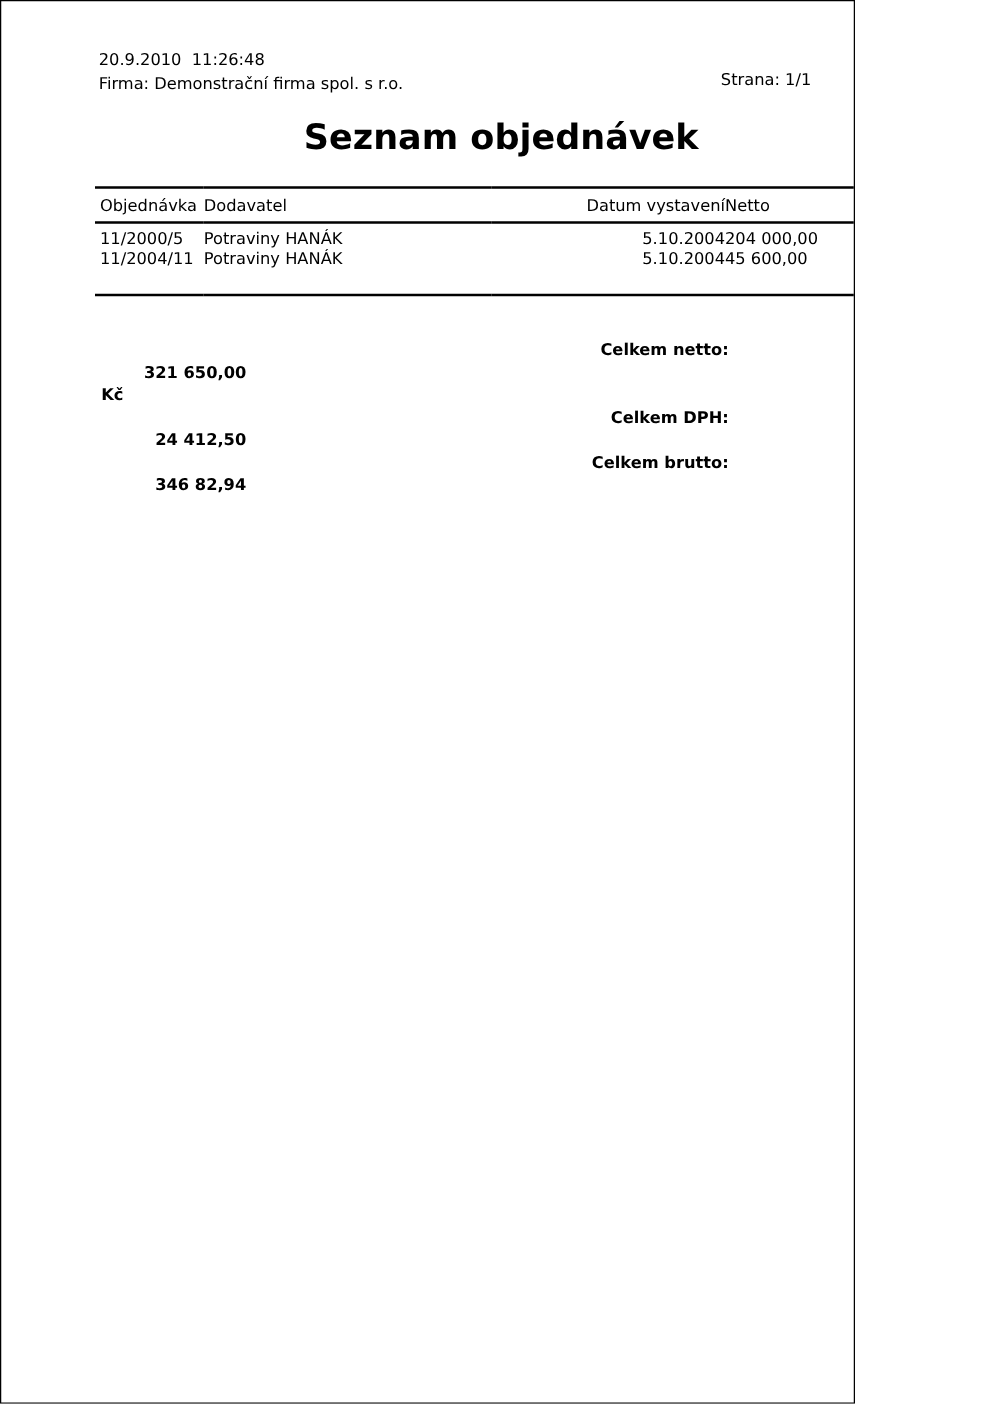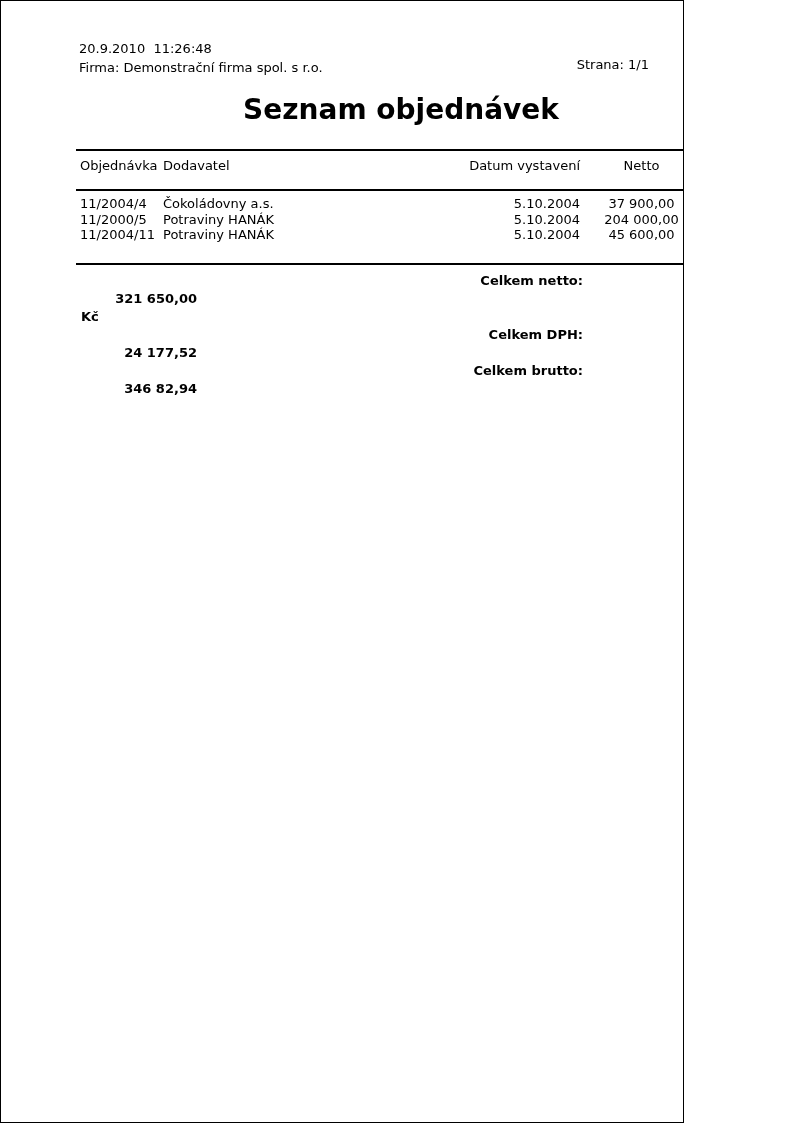--- a/index.html
+++ b/index.html
@@ -64,36 +64,36 @@
   .orders-table col.c-order    { width: 87px;  }
   .orders-table col.c-supplier { width: 230px; }
   .orders-table col.c-date     { width: 187px; }
   .orders-table col.c-netto    { width: 123px; }
   .orders-table col.c-curr     { width: 53px;  }
 
   .orders-table thead td {
     border-top: 2px solid #000000;
     border-bottom: 2px solid #000000;
     height: 24px;
-    padding: 2px 0 12px 0;
+    padding: 2px 0 0 0;
     vertical-align: middle;
   }
   .orders-table tbody td {
     padding: 0;
     line-height: 15.5px;
     vertical-align: top;
     white-space: nowrap;
   }
   .orders-table tbody tr:first-child td { padding-top: 5px; }
   .orders-table tbody tr:last-child  td { padding-bottom: 20px; border-bottom: 2px solid #000000; }
 
   .orders-table .cell-order    { padding-left: 4px; text-align: left; }
   .orders-table .cell-supplier { text-align: left; }
   .orders-table .cell-date     { text-align: right; }
-  .orders-table .cell-netto    { text-align: center; }
+  .orders-table .cell-netto    { text-align: left; }
   .orders-table .cell-curr     { text-align: left; padding-left: 5px; }
 
   
   .totals {
     position: absolute;
     left: 75px;
     top: 271px;
     width: 680px;
     font-weight: bold;
     font-size: 13px;
@@ -145,27 +145,20 @@
       <tr>
         <td class="cell-order">Objednávka</td>
         <td class="cell-supplier">Dodavatel</td>
         <td class="cell-date">Datum vystavení</td>
         <td class="cell-netto">Netto</td>
         <td class="cell-curr"></td>
       </tr>
     </thead>
     <tbody>
       <tr>
-        <td class="cell-order">11/2004/4</td>
-        <td class="cell-supplier">Čokoládovny a.s.</td>
-        <td class="cell-date">5.10.2004</td>
-        <td class="cell-netto">37 900,00</td>
-        <td class="cell-curr">Kč</td>
-      </tr>
-      <tr>
         <td class="cell-order">11/2000/5</td>
         <td class="cell-supplier">Potraviny HANÁK</td>
         <td class="cell-date">5.10.2004</td>
         <td class="cell-netto">204 000,00</td>
         <td class="cell-curr">Kč</td>
       </tr>
       <tr>
         <td class="cell-order">11/2004/11</td>
         <td class="cell-supplier">Potraviny HANÁK</td>
         <td class="cell-date">5.10.2004</td>
@@ -176,21 +169,21 @@
   </table>
 
   <div class="totals">
     <div class="totals-row">
       <div class="totals-label">Celkem netto:</div>
       <div class="totals-value">321 650,00</div>
       <div class="totals-curr">Kč</div>
     </div>
     <div class="totals-row">
       <div class="totals-label">Celkem DPH:</div>
-      <div class="totals-value">24 177,52</div>
+      <div class="totals-value">24 412,50</div>
       <div class="totals-curr"></div>
     </div>
     <div class="totals-row">
       <div class="totals-label">Celkem brutto:</div>
       <div class="totals-value">346 82,94</div>
       <div class="totals-curr"></div>
     </div>
   </div>
 
 </div>

